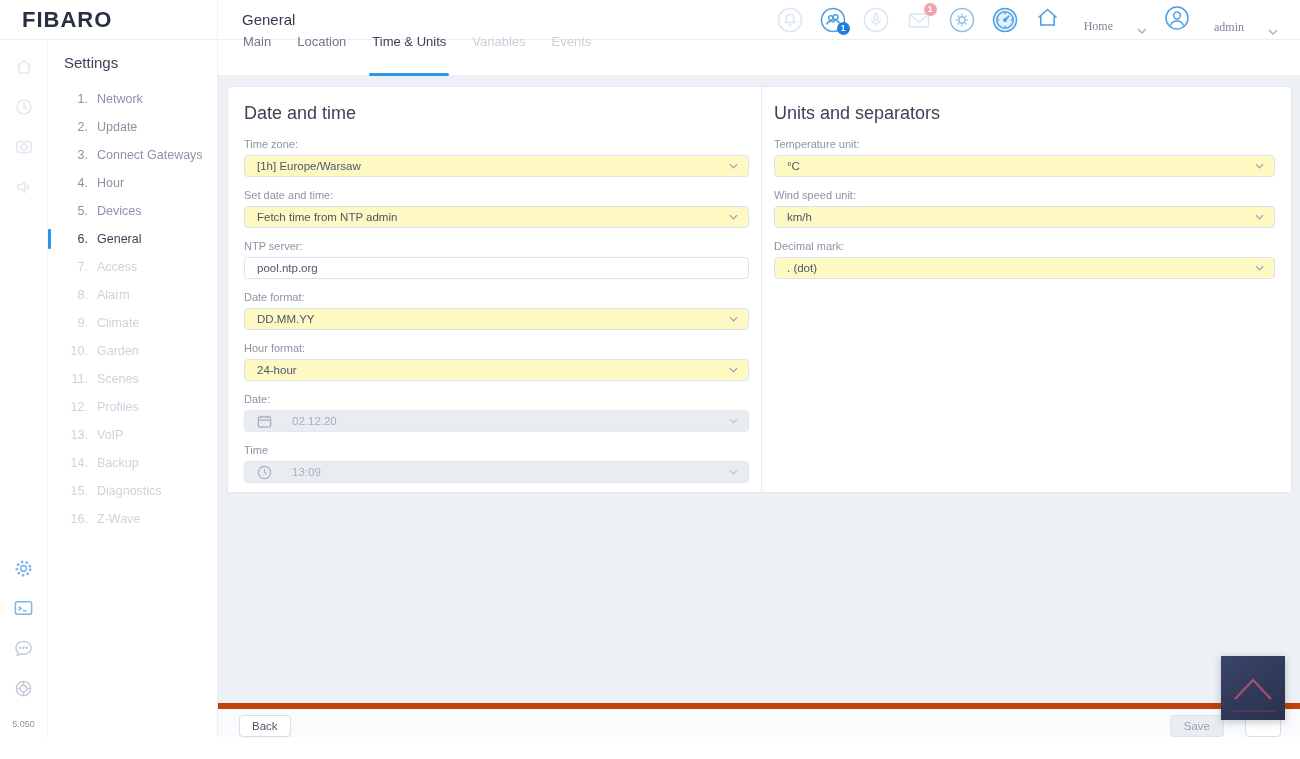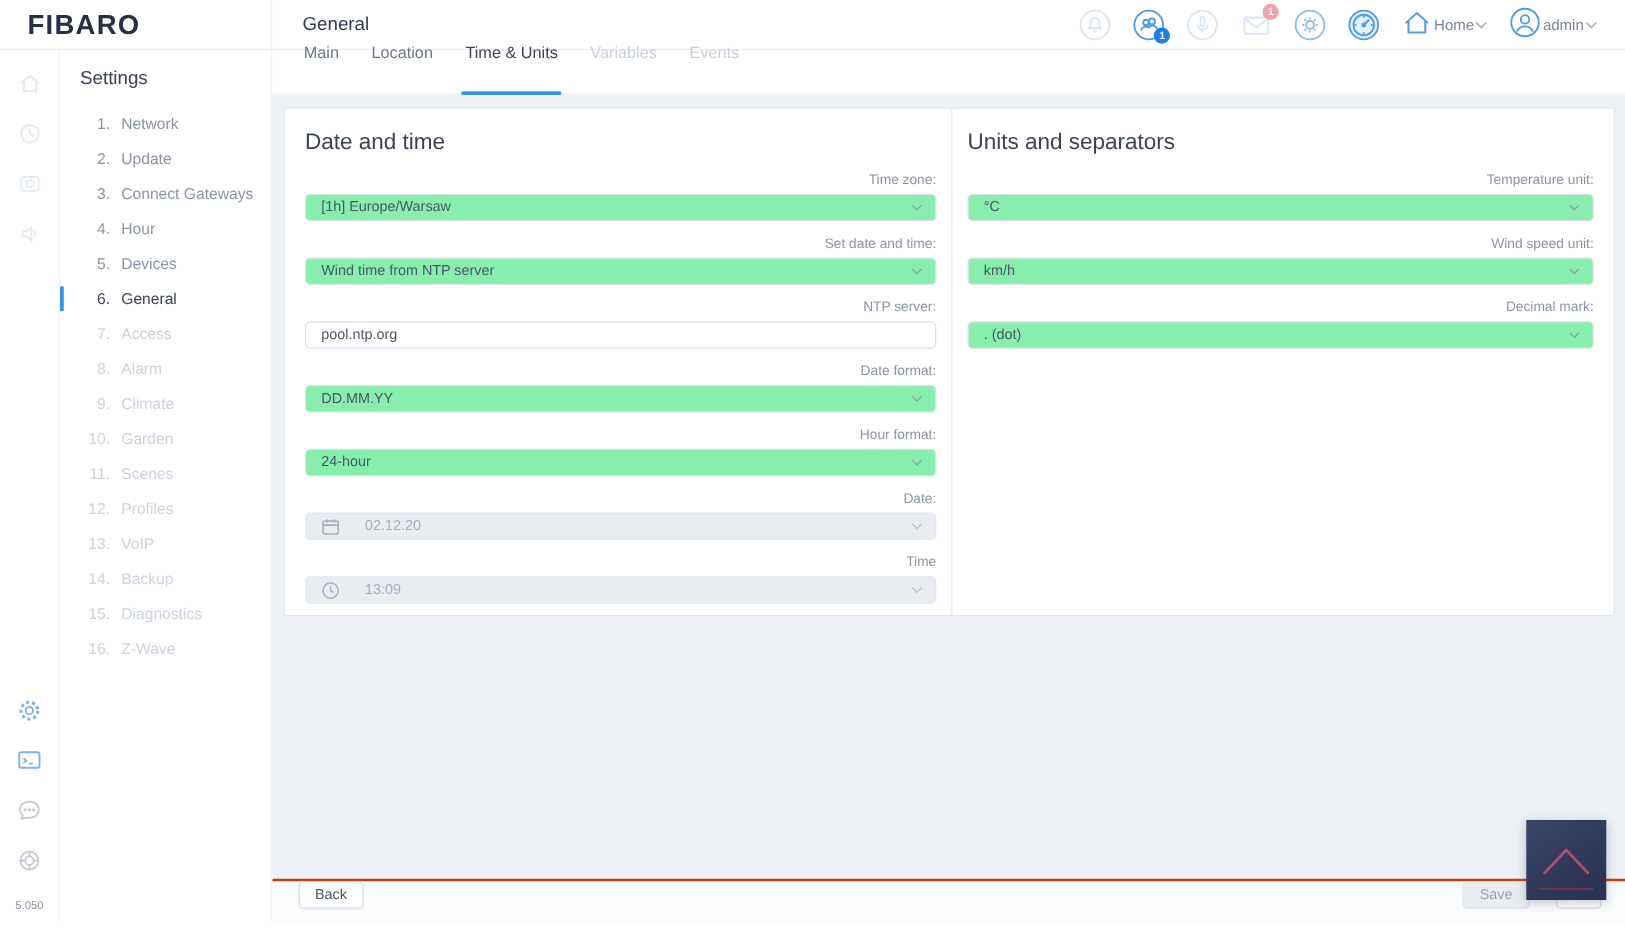--- a/index.html
+++ b/index.html
@@ -40,48 +40,48 @@
   .topbar { height:40px; display:flex; align-items:center; padding:0 22px 0 24px; border-bottom:1px solid #eceff3; background:#fff; }
   .page-title { font-size:15px; color:#333a4e; }
   .topbar-right { margin-left:auto; display:flex; align-items:center; gap:17px; }
   .tb-icon { position:relative; width:26px; height:26px; display:flex; align-items:center; justify-content:center; cursor:pointer; }
   .c-faded { color:#d9e6f3; }
   .c-blue { color:#4d9fe5; }
   .c-lblue { color:#8cc0ec; }
   .badge { position:absolute; font-size:8.5px; font-weight:bold; color:#fff; width:13px; height:13px; border-radius:50%; display:flex; align-items:center; justify-content:center; }
   .badge.blue { background:#1f7fe0; right:-4px; bottom:-2px; }
   .badge.pink { background:#f2a2ac; right:-5px; top:-4px; }
-  .tb-group { display:flex; align-items:center; gap:1px; cursor:pointer; }
+  .tb-group { display:flex; align-items:flex-end; gap:24px; cursor:pointer;font-family:Liberation Serif, serif; }
   .tb-label { font-size:12px; color:#7b8597; }
   .chev { color:#a7b0bd; display:flex; }
 
   .tabbar { height:36px; display:flex; align-items:flex-end; gap:26px; padding-left:25px; border-bottom:1px solid #eceff3; background:#fff; }
   .tab { font-size:13px; color:#6e7789; padding-bottom:26px; position:relative; cursor:pointer; }
   .tab.active { color:#3b4254; }
   .tab.active::after { content:""; position:absolute; left:-3px; right:-3px; bottom:-1px; height:3px; border-radius:2px; background:#2e95e8; }
   .tab.disabled { color:#c9d0da; cursor:default; }
 
   .content { flex:1; background:#edf1f6; padding:10px 8px 0 9px; overflow:hidden; }
   .card { background:#fff; border:1px solid #e2e8ee; border-radius:2px; height:407px; display:flex; }
   .col-left { width:534px; border-right:1px solid #e8edf2; padding:16px 0 0 16px; }
   .col-left .inner { width:505px; }
   .col-right { flex:1; padding:16px 16px 0 12px; }
   .section-title { font-size:18px; color:#3b4356; margin-bottom:14px; }
 
-  .field { margin-bottom:12px;text-align:right; }
+  .field { margin-bottom:12px; }
   .field .flabel { display:block; font-size:11px; color:#8c95a6; margin-bottom:5px; }
-  .control { height:22px; border:1px solid #dbe2ea; border-radius:4px; background:#86efac; display:flex; align-items:center; padding:0 10px 0 12px; font-size:11.5px; color:#4d5669; cursor:pointer; }
+  .control { height:22px; border:1px solid #dbe2ea; border-radius:4px; background:#fef9c3; display:flex; align-items:center; padding:0 10px 0 12px; font-size:11.5px; color:#4d5669; cursor:pointer; }
   .control .val { white-space:nowrap; }
   .control .sel-chev { margin-left:auto; color:#98a1af; display:flex; }
   .control.textinput { background:#fff; cursor:text; }
   .control.disabled { background:#e9edf2; border-color:#e3e8ee; color:#a6aebd; cursor:default; }
   .control.disabled .sel-chev { color:#bcc4cf; }
   .control .lead-icon { display:flex; margin-right:20px; color:#a6aebd; }
 
-  .footer { height:34px; background:#fafbfc; border-top:2px solid #c2410c; display:flex; align-items:flex-start; padding:0 19px 0 21px; }
+  .footer { height:34px; background:#fafbfc; border-top:6px solid #c2410c; display:flex; align-items:flex-end; padding:0 19px 0 21px; }
   .btn { height:22px; display:flex; align-items:center; justify-content:center; border-radius:4px; font-size:11.5px; cursor:pointer; }
   .btn-back { background:#fff; border:1px solid #d7dee7; color:#4d5669; padding:0 12px; box-shadow:0 1px 1px rgba(40,60,90,0.04); }
   .footer-right { margin-left:auto; display:flex; align-items:center; gap:21px; }
   .btn-save { background:#e9edf1; border:1px solid #dde3ea; color:#98a1b0; padding:0 13px; }
   .btn-ghost { width:36px; background:#fff; border:1px solid #d7dee7; }
 
   .corner-widget { position:absolute; right:15px; bottom:17px; width:64px; height:64px; z-index:20; background:linear-gradient(145deg,#3b4568 0%, #2f3858 60%, #2a3250 100%); box-shadow:0 2px 8px rgba(20,30,60,0.25); display:flex; align-items:center; justify-content:center; cursor:pointer; }
 </style>
 </head>
 <body>
@@ -327,21 +327,21 @@
                     <svg width="9" height="6" viewBox="0 0 10 6" fill="none" stroke="currentColor" stroke-width="1.3">
                       <path d="M1 1l4 4 4-4"></path>
                     </svg>
                   </span>
               </div>
             </div>
 
             <div class="field">
               <span class="flabel">Set date and time:</span>
               <div class="control">
-                <span class="val">Wind time from NTP server</span>
+                <span class="val">Fetch time from NTP admin</span>
                 <span class="sel-chev">
                     <svg width="9" height="6" viewBox="0 0 10 6" fill="none" stroke="currentColor" stroke-width="1.3">
                       <path d="M1 1l4 4 4-4"></path>
                     </svg>
                   </span>
               </div>
             </div>
 
             <div class="field">
               <span class="flabel">NTP server:</span>

